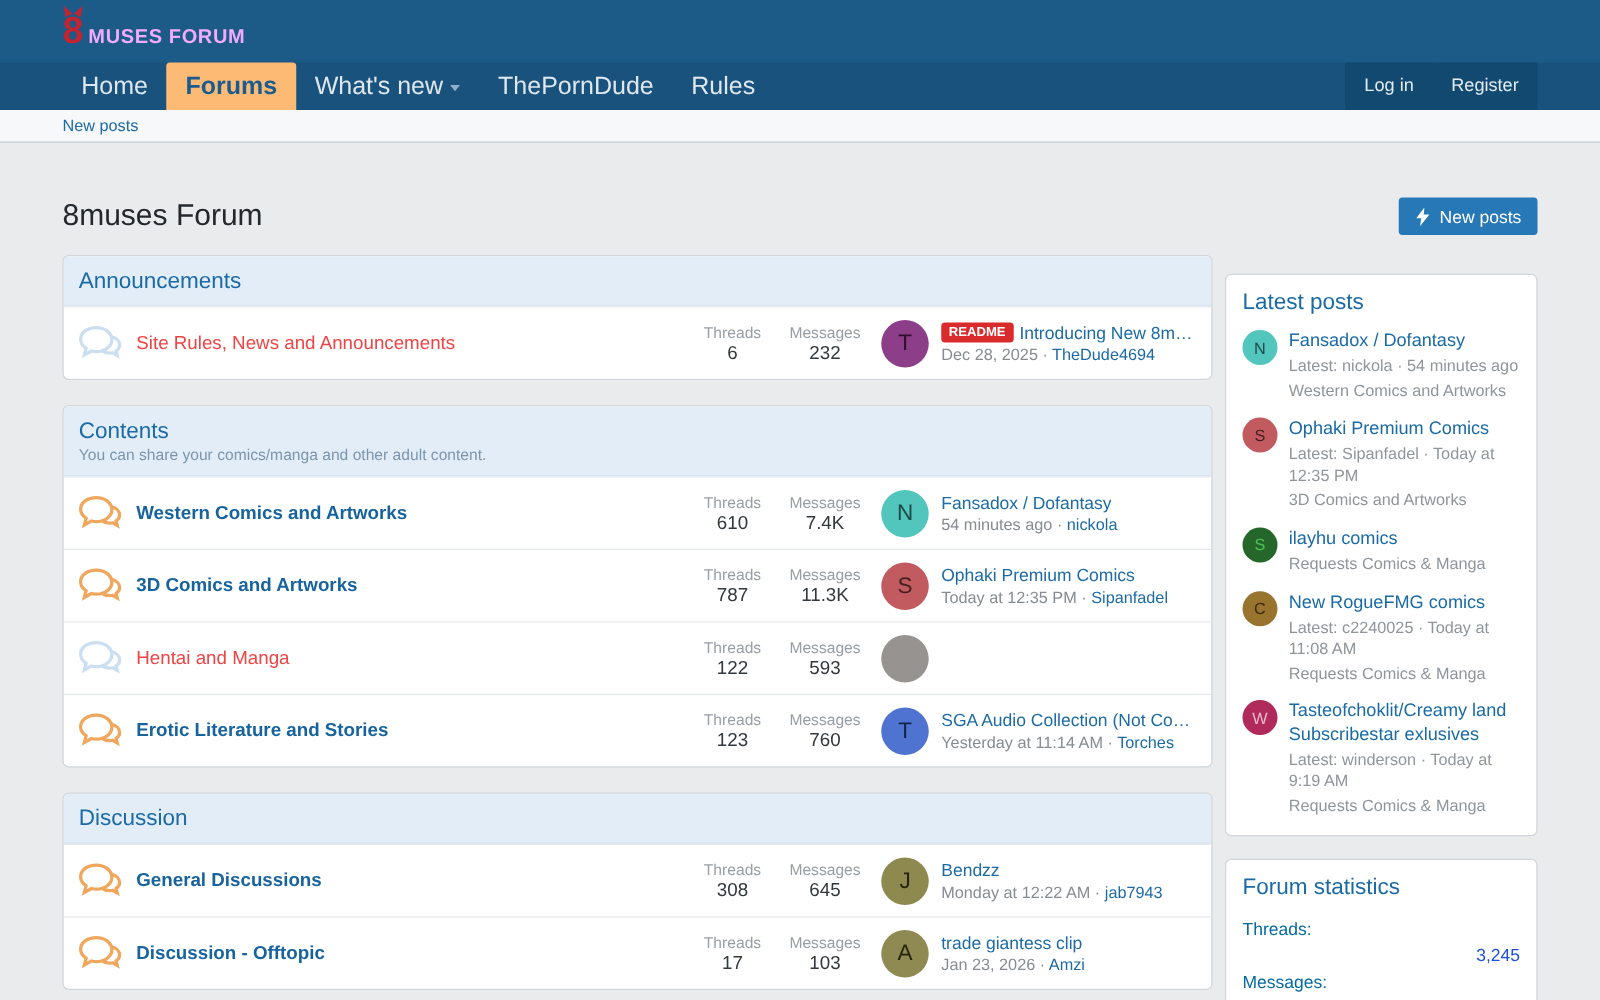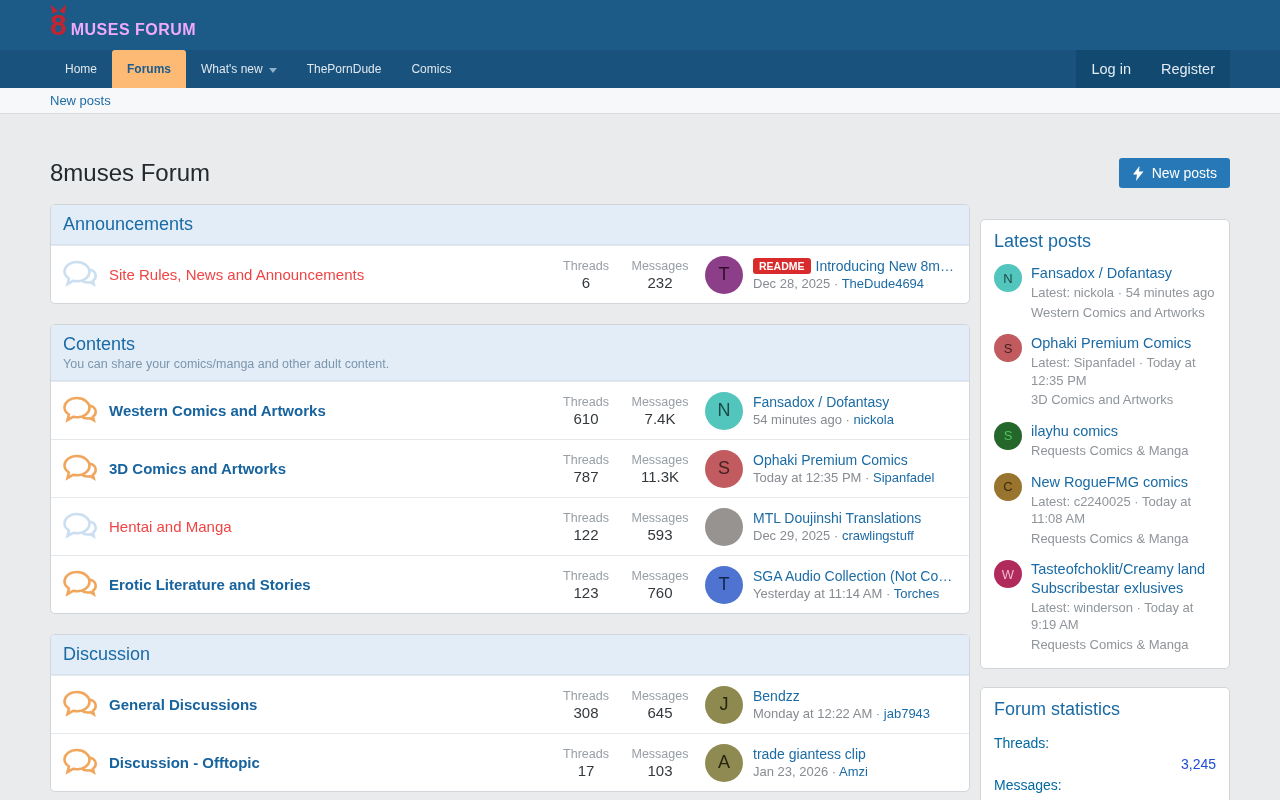--- a/index.html
+++ b/index.html
@@ -12,21 +12,21 @@
   .hdr-top { height:50px; display:flex; align-items:center; padding:0 50px; }
   .logo { display:flex; align-items:baseline; gap:4px; cursor:pointer; }
   .logo-eight { position:relative; color:#c42430; font-size:30px; font-weight:bold; line-height:1; }
   .logo-eight::before, .logo-eight::after { content:""; position:absolute; top:-6px; width:0; height:0;
       border-style:solid; }
   .logo-eight::before { left:0; border-width:0 3px 9px 3px; border-color:transparent transparent #c42430 transparent; transform:rotate(-28deg); }
   .logo-eight::after { right:0; border-width:0 3px 9px 3px; border-color:transparent transparent #c42430 transparent; transform:rotate(28deg); }
   .logo-text { color:#f0abfc; font-size:16px; font-weight:bold; letter-spacing:0.5px; }
 
   .navbar { height:38px; display:flex; align-items:stretch; padding:0 50px; background:#19527c; }
-  .nav-item { display:flex; align-items:center; gap:6px; padding:0 15px; color:#dfe8ef; font-size:12px; cursor:pointer; }
+  .nav-item { display:flex; align-items:center; gap:6px; padding:0 15px; color:#dfe8ef; font-size:20px; cursor:pointer; }
   .nav-item.active { background:#fdba74; color:#1a5c8f; font-weight:bold; border-radius:3px 3px 0 0; }
   .chev { width:0; height:0; border-left:4px solid transparent; border-right:4px solid transparent; border-top:5px solid #8fb0c8; margin-top:2px; }
   .nav-spacer { flex:1; }
   .auth-item { display:flex; align-items:center; padding:0 15px; background:#124970; color:#e3ecf3; font-size:14.5px; cursor:pointer; }
 
   .subnav { height:26px; background:#f7f8f9; border-bottom:1px solid #d9dcde; display:flex; align-items:center; padding:0 50px; }
   .subnav a { color:#1c6ba5; font-size:13px; }
 
   
   .container { width:1180px; margin:0 auto; }
@@ -99,21 +99,21 @@
         <span>Forums</span>
       </div>
     <div class="nav-item">
       <span>What's new</span>
       <span class="chev"></span>
     </div>
     <div class="nav-item">
         <span>ThePornDude</span>
       </div>
     <div class="nav-item">
-        <span>Comics</span>
+        <span>Rules</span>
       </div>
     <div class="nav-spacer"></div>
     <div class="auth-item">
         <span>Log in</span>
       </div>
     <div class="auth-item">
         <span>Register</span>
       </div>
   </div>
   <div class="subnav">
@@ -257,29 +257,20 @@
           <div class="fstat">
             <div class="lbl">Threads</div>
             <div class="val">122</div>
           </div>
           <div class="fstat">
             <div class="lbl">Messages</div>
             <div class="val">593</div>
           </div>
           <div class="flatest">
             <div class="avatar" style="background-color: rgb(151, 147, 144); color: rgb(90, 88, 85);"></div>
-            <div class="lat-text">
-              <div class="lat-line1">
-                  <a class="lat-title">MTL Doujinshi Translations</a>
-                </div>
-              <div class="lat-line2">
-                <span>Dec 29, 2025 ·</span>
-                <a>crawlingstuff</a>
-              </div>
-            </div>
           </div>
         </div>
 
         <div class="frow">
           <div class="ficon unread">
             <svg viewBox="0 0 38 32" fill="none" stroke="currentColor" stroke-width="2.6">
               <path d="M16 3 C9 3 3.5 7.2 3.5 12.3 c0 2.9 1.7 5.5 4.4 7.2 L6.5 25 l5.6 -3.2 c1.2 0.3 2.5 0.5 3.9 0.5 c7 0 12.5 -4.2 12.5 -9.5 S23 3 16 3 Z"></path>
               <path d="M28.3 10.5 c3.7 0.8 6.4 3.3 6.4 6.4 c0 1.9 -1.1 3.6 -2.8 4.8 l0.9 3.6 l-3.7 -2.1 c-0.8 0.2 -1.6 0.3 -2.5 0.3 c-2.4 0 -4.6 -0.8 -6.1 -2"></path>
             </svg>
           </div>

